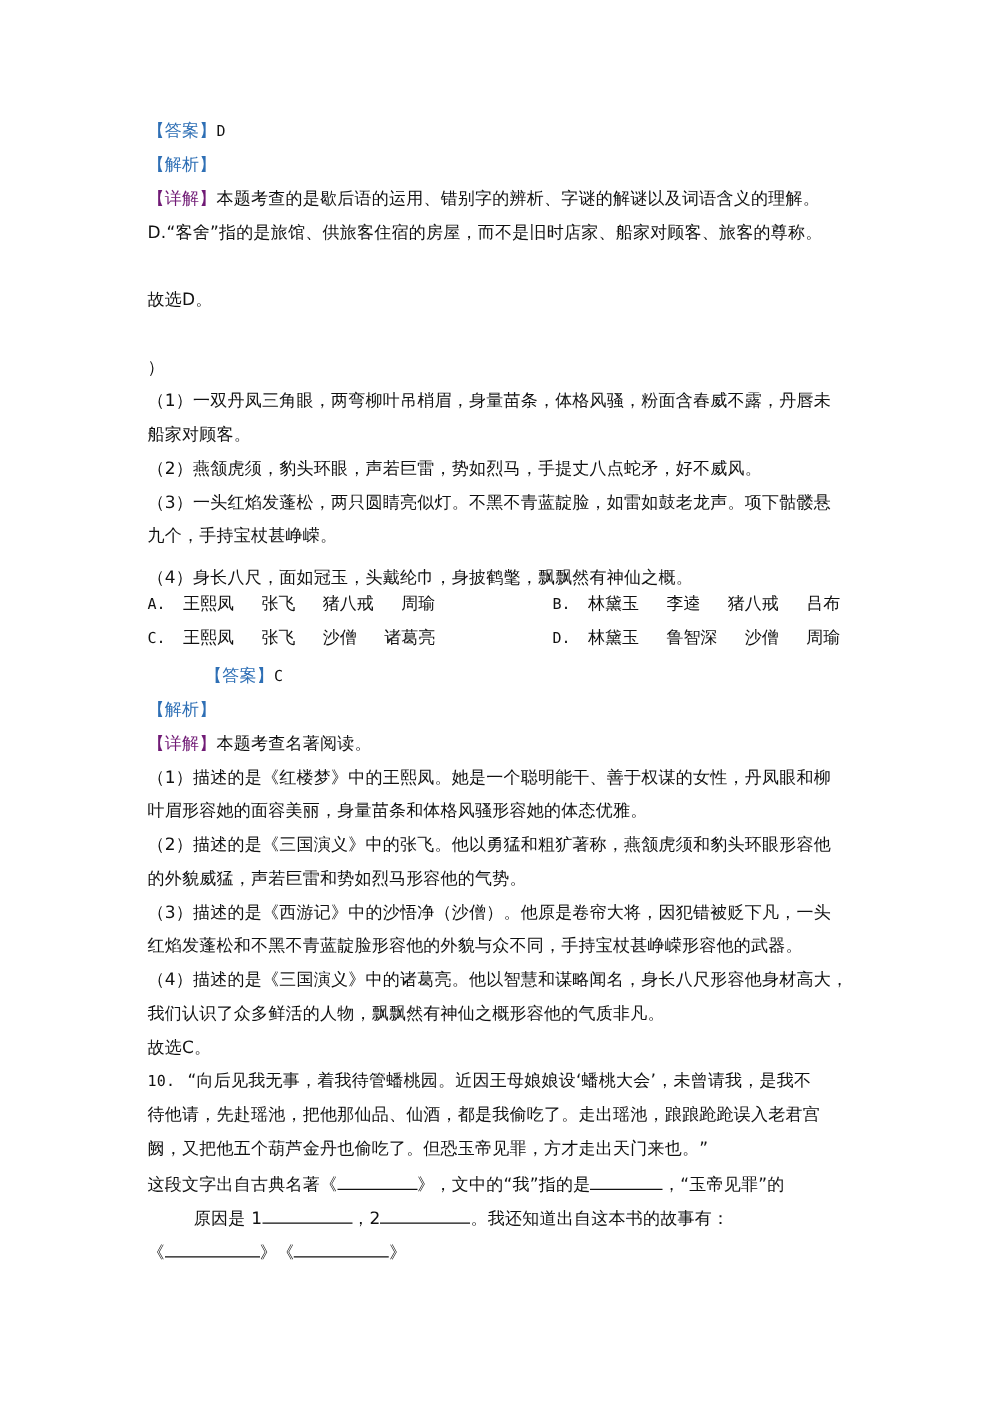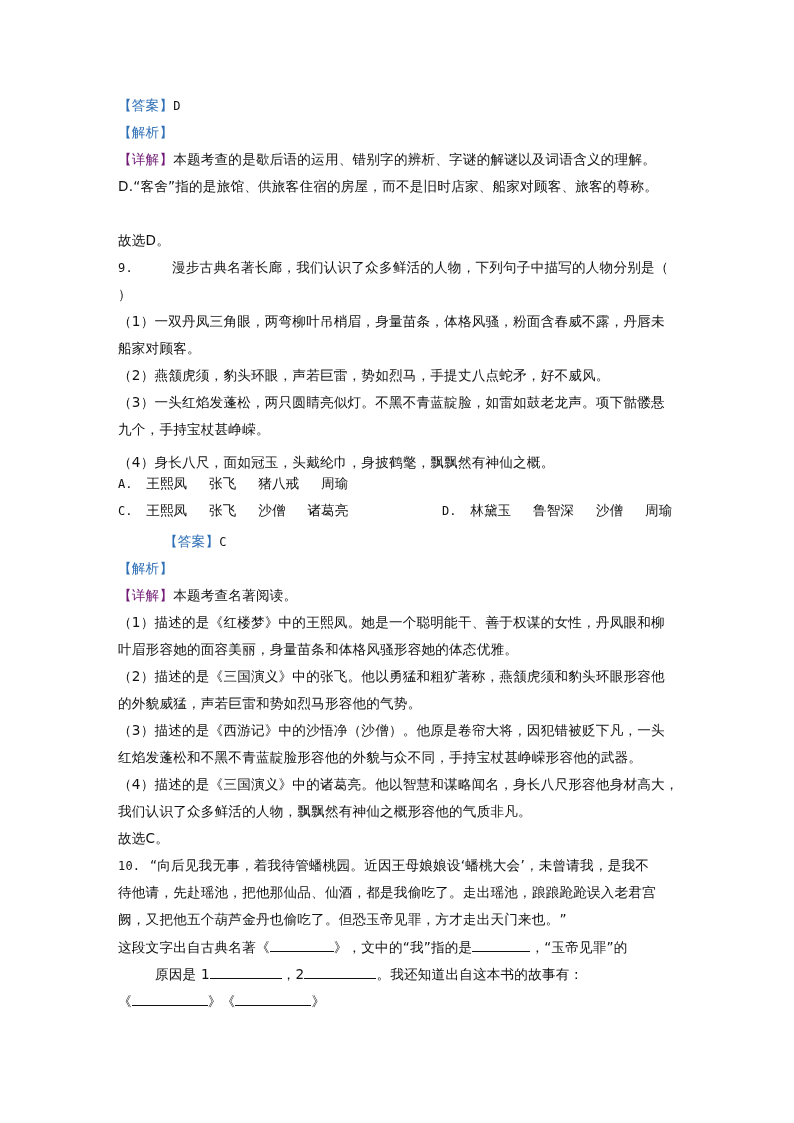--- a/index.html
+++ b/index.html
@@ -24,34 +24,35 @@
   </div>
   <div class="line" style="top:123px;">
     <span class="label">【解析】</span>
   </div>
   <div class="line" style="top:150px;">
     <span class="black-label">【详解】</span><span>本题考查的是歇后语的运用、错别字的辨析、字谜的解谜以及词语含义的理解。</span>
   </div>
   <div class="line" style="top:177px;">D.“客舍”指的是旅馆、供旅客住宿的房屋，而不是旧时店家、船家对顾客、旅客的尊称。</div>
   <div class="line" style="top:231px;">故选D。</div>
 
-  <div class="line" style="top:258px;">
-    <span class="mono" style="display:inline-block;width:54px;">9.</span><span>漫步古典名著长廊，我们认识了众多鲜活的人物，下列句子中描写的人物分别是（</span>
-  </div>
   <div class="line" style="top:285px;">）</div>
   <div class="line" style="top:312px;">（1）一双丹凤三角眼，两弯柳叶吊梢眉，身量苗条，体格风骚，粉面含春威不露，丹唇未</div>
   <div class="line" style="top:339px;">船家对顾客。</div>
   <div class="line" style="top:366px;">（2）燕颔虎须，豹头环眼，声若巨雷，势如烈马，手提丈八点蛇矛，好不威风。</div>
   <div class="line" style="top:393px;">（3）一头红焰发蓬松，两只圆睛亮似灯。不黑不青蓝靛脸，如雷如鼓老龙声。项下骷髅悬</div>
   <div class="line" style="top:420px;">九个，手持宝杖甚峥嵘。</div>
   <div class="line" style="top:453px;">（4）身长八尺，面如冠玉，头戴纶巾，身披鹤氅，飘飘然有神仙之概。</div>
 
   <div class="opt" style="left:118px; top:474px;">
     <span class="mono" style="display:inline-block;width:24px;">A.</span>
     <span class="name">王熙凤</span><span class="name">张飞</span><span class="name">猪八戒</span><span class="name">周瑜</span>
+  </div>
+  <div class="opt" style="left:442px; top:474px;">
+    <span class="mono" style="display:inline-block;width:24px;">B.</span>
+    <span class="name">林黛玉</span><span class="name">李逵</span><span class="name">猪八戒</span><span class="name">吕布</span>
   </div>
   <div class="opt" style="left:118px; top:501px;">
     <span class="mono" style="display:inline-block;width:24px;">C.</span>
     <span class="name">王熙凤</span><span class="name">张飞</span><span class="name">沙僧</span><span class="name">诸葛亮</span>
   </div>
   <div class="opt" style="left:442px; top:501px;">
     <span class="mono" style="display:inline-block;width:24px;">D.</span>
     <span class="name">林黛玉</span><span class="name">鲁智深</span><span class="name">沙僧</span><span class="name">周瑜</span>
   </div>
 

